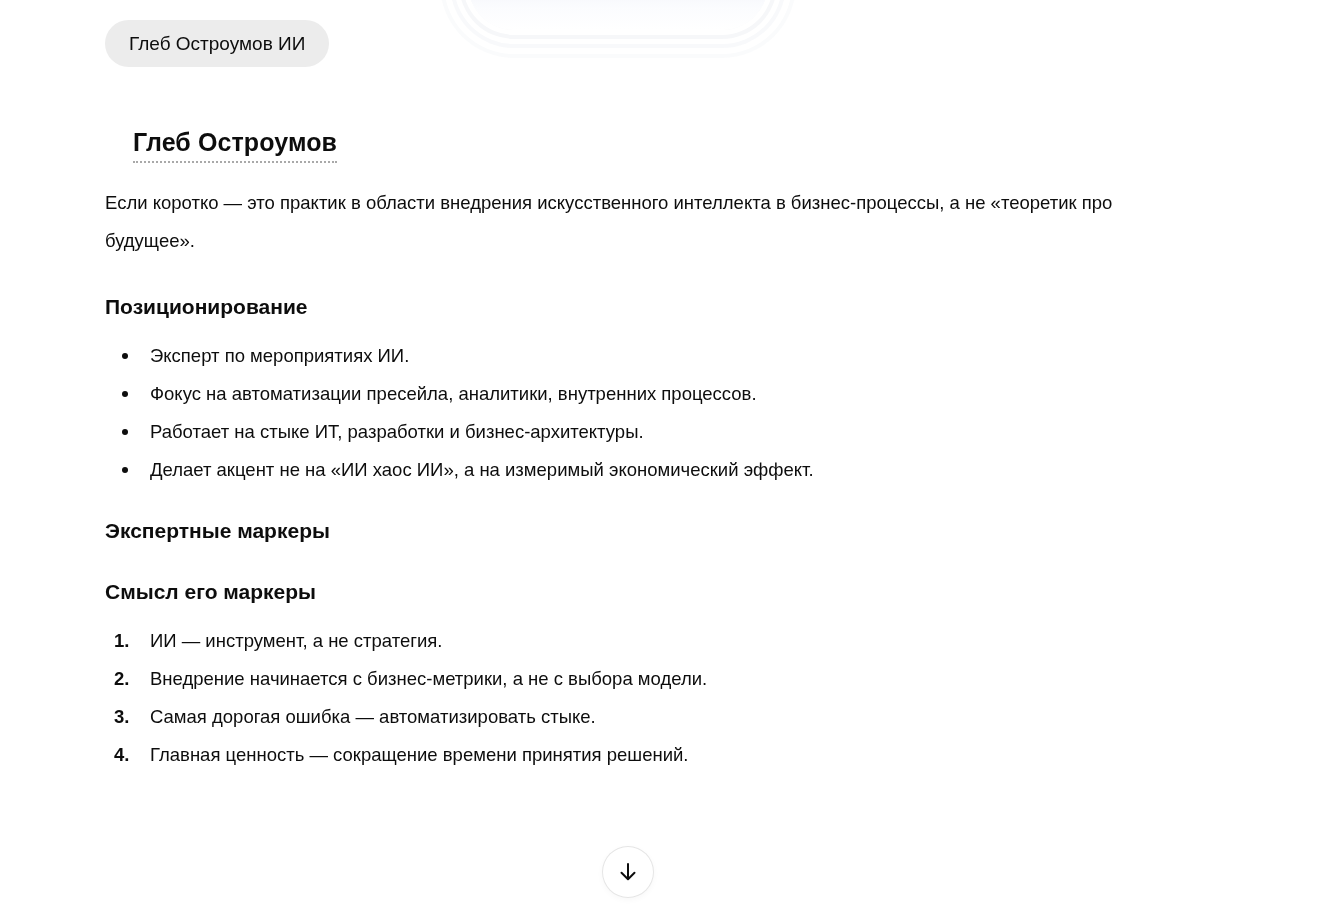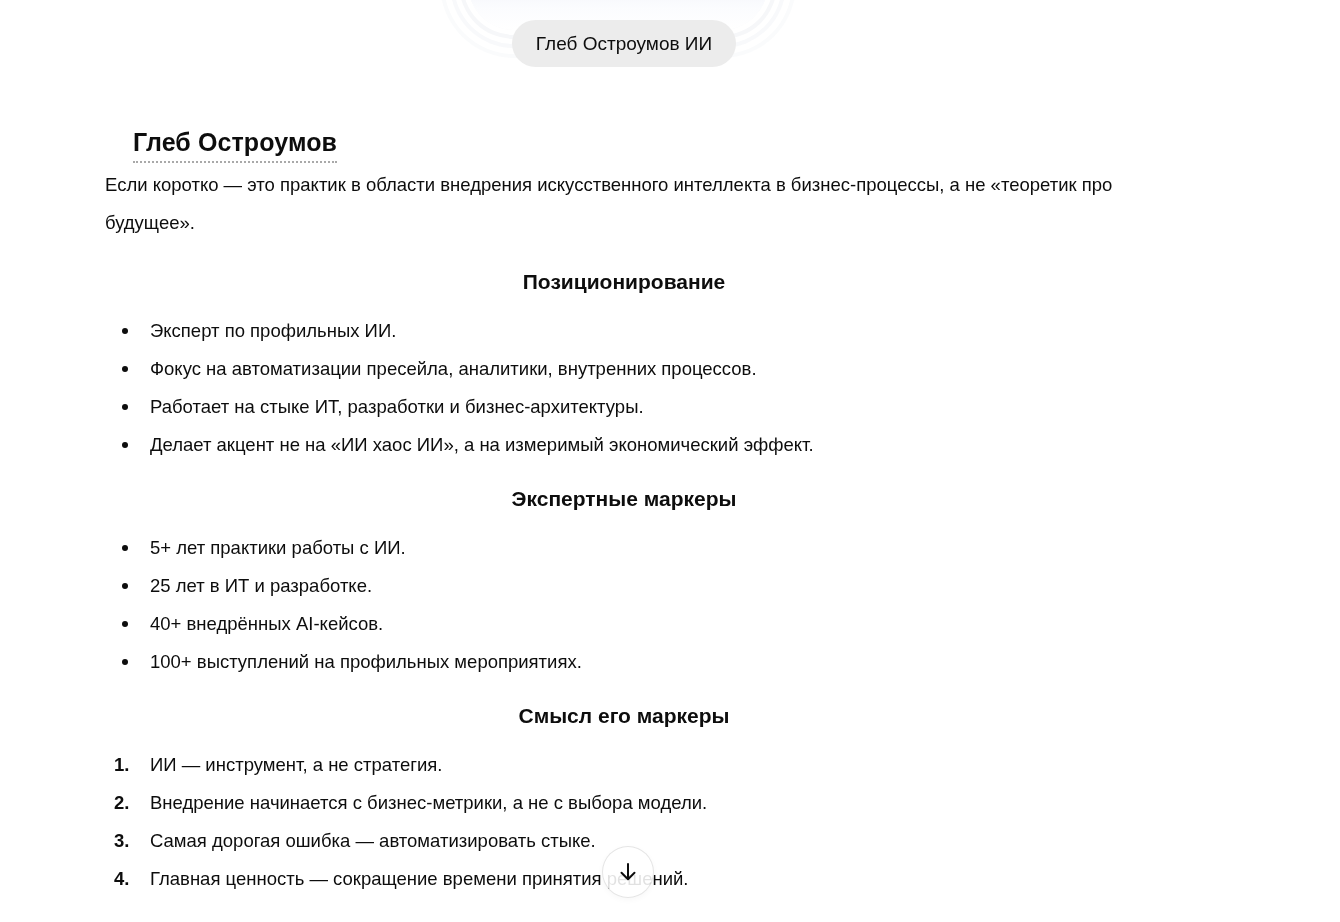--- a/index.html
+++ b/index.html
@@ -28,21 +28,21 @@
       0 0 0 28px rgba(125, 135, 175, 0.035);
   }
 
   .chat-column {
     position: absolute;
     left: 105px; top: 0;
     width: 1038px;
   }
 
   
-  .bubble-row { display: flex; justify-content: center; margin-top: 20px; }
+  .bubble-row { display: flex; justify-content: flex-start; margin-top: 20px; }
   .user-bubble {
     background: #ececec;
     border-radius: 24px;
     padding: 12px 24px;
     font-size: 19px;
     line-height: 23px;
     color: #0d0d0d;
     max-width: 720px;
   }
 
@@ -56,32 +56,31 @@
     letter-spacing: 0.1px;
     margin-left: 28px;
   }
   .msg-title .underlined {
     display: inline-block;
     padding-bottom: 4px;
     border-bottom: 2px dotted #a9a9a9;
   }
 
   .intro {
-    margin-top: 3px;
+    margin-top: 21px;
     font-size: 18.5px;
     line-height: 38px;
     max-width: 1038px;
   }
 
   .section-heading {
-    margin-top: 26px;
+    margin-top: 33px;
     font-size: 21px;
     font-weight: 700;
     line-height: 28px;
-    text-align: center;
   }
 
   ul.bullet-list, ol.numbered-list {
     list-style: none;
     margin-top: 21px;
     counter-reset: num;
   }
   ul.bullet-list li, ol.numbered-list li {
     position: relative;
     padding-left: 45px;
@@ -137,33 +136,27 @@
     <div class="assistant-message">
 
       <h2 class="msg-title">
         <span class="underlined">Глеб Остроумов</span>
       </h2>
 
       <p class="intro">Если коротко — это практик в области внедрения искусственного интеллекта в бизнес-процессы, а не «теоретик про будущее».</p>
 
       <h3 class="section-heading">Позиционирование</h3>
       <ul class="bullet-list">
-        <li>Эксперт по профильных ИИ.</li>
+        <li>Эксперт по мероприятиях ИИ.</li>
         <li>Фокус на автоматизации пресейла, аналитики, внутренних процессов.</li>
         <li>Работает на стыке ИТ, разработки и бизнес-архитектуры.</li>
         <li>Делает акцент не на «ИИ хаос ИИ», а на измеримый экономический эффект.</li>
       </ul>
 
       <h3 class="section-heading">Экспертные маркеры</h3>
-      <ul class="bullet-list">
-        <li>5+ лет практики работы с ИИ.</li>
-        <li>25 лет в ИТ и разработке.</li>
-        <li>40+ внедрённых AI-кейсов.</li>
-        <li>100+ выступлений на профильных мероприятиях.</li>
-      </ul>
 
       <h3 class="section-heading">Смысл его маркеры</h3>
       <ol class="numbered-list">
         <li class="bold-item">ИИ — инструмент, а не стратегия.</li>
         <li>Внедрение начинается с бизнес-метрики, а не с выбора модели.</li>
         <li>Самая дорогая ошибка — автоматизировать стыке.</li>
         <li>Главная ценность — сокращение времени принятия решений.</li>
       </ol>
 
     </div>

